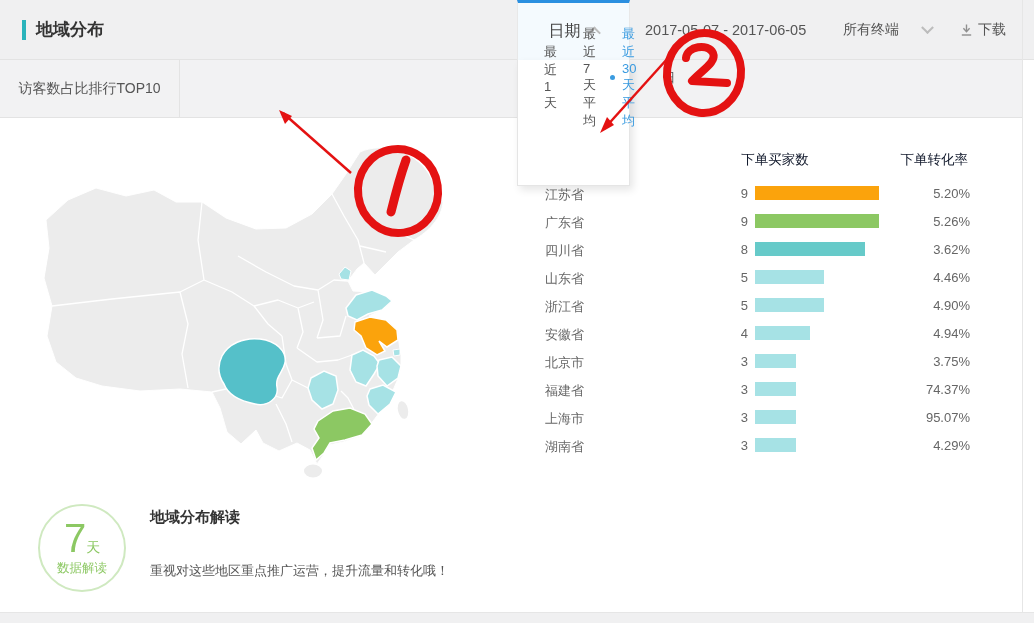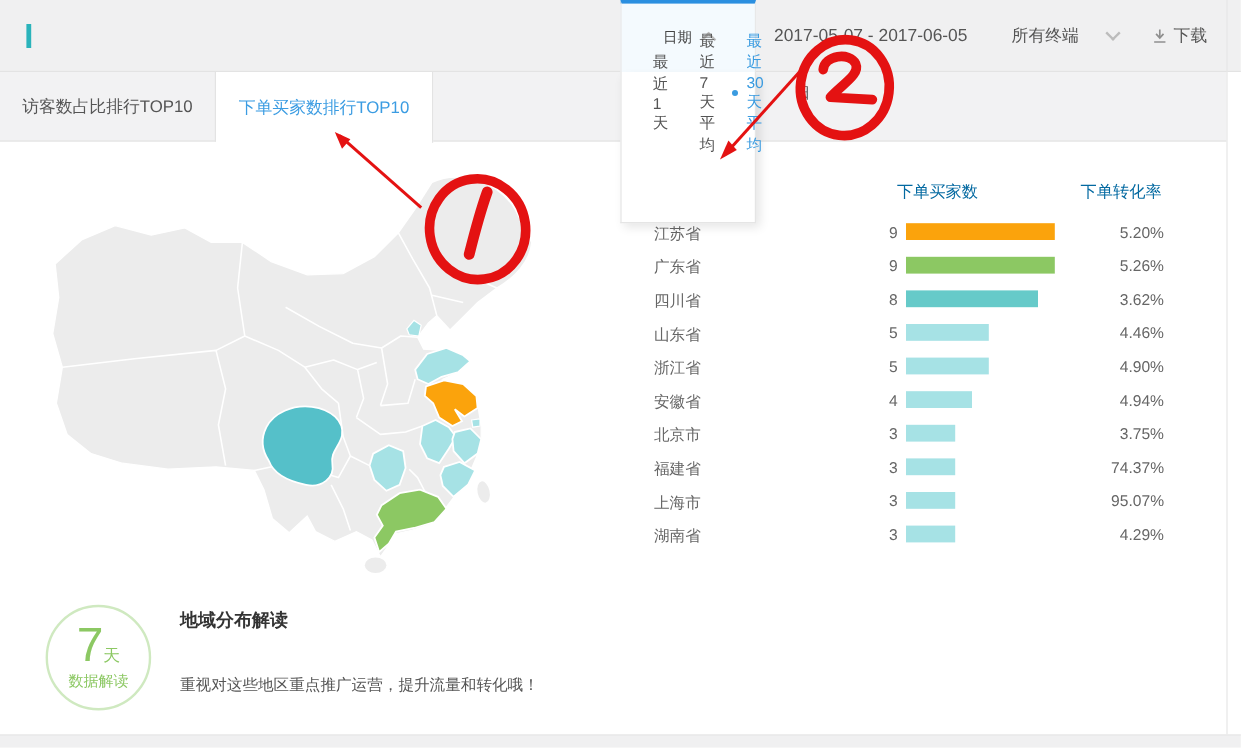--- a/index.html
+++ b/index.html
@@ -3,21 +3,21 @@
 <meta charset="utf-8">
 <style>
   html,body{margin:0;padding:0;background:#fff;}
   body{width:1034px;height:623px;overflow:hidden;font-family:"Liberation Sans","DejaVu Sans",sans-serif;}
   .page{position:relative;width:1034px;height:623px;background:#fff;}
 
   
   .topbar{position:absolute;left:0;top:0;width:1034px;height:60px;background:#f0f0f1;border-bottom:1px solid #e3e3e3;box-sizing:border-box;}
   .accent-bar{position:absolute;left:22px;top:20px;width:4px;height:20px;background:#2ab3bb;}
   .page-title{position:absolute;left:36px;top:0;height:60px;line-height:60px;font-size:17px;font-weight:bold;color:#333;}
-  .date-btn{position:absolute;left:517px;top:0;width:113px;height:60px;background:#f4fafe;border-top:3px solid #2a8fe0;border-left:1px solid #e8e8e8;border-right:1px solid #e8e8e8;box-sizing:border-box;display:flex;align-items:center;justify-content:center;gap:9px;font-size:12px;color:#444;cursor:pointer;}
+  .date-btn{position:absolute;left:517px;top:0;width:113px;height:60px;background:#f4fafe;border-top:3px solid #2a8fe0;border-left:1px solid #e8e8e8;border-right:1px solid #e8e8e8;box-sizing:border-box;display:flex;align-items:center;justify-content:center;gap:9px;font-size:16px;color:#444;cursor:pointer;}
   .chev{display:inline-block;width:7px;height:7px;border-left:2px solid #bcbcbc;border-top:2px solid #bcbcbc;}
   .chev.up{transform:rotate(45deg) translate(1px,1px);}
   .chev.down{transform:rotate(-135deg) translate(2px,2px);}
   .date-range{position:absolute;left:645px;top:0;height:60px;line-height:60px;font-size:14.5px;color:#555;}
   .terminal{position:absolute;left:843px;top:0;height:60px;display:flex;align-items:center;gap:24px;font-size:14px;color:#555;cursor:pointer;}
   .download{position:absolute;left:960px;top:0;height:60px;display:flex;align-items:center;gap:5px;font-size:14px;color:#555;cursor:pointer;}
 
   
   .tabs-row{position:absolute;left:0;top:60px;width:1022px;height:58px;background:#f2f2f3;border-bottom:1px solid #e3e3e3;box-sizing:border-box;padding-left:40px;}
   .tab{position:absolute;top:0;height:58px;width:180px;display:flex;align-items:center;justify-content:center;font-size:14px;cursor:pointer;box-sizing:border-box;}
@@ -25,21 +25,21 @@
   .tab.active{left:180px;width:181px;height:59px;background:#fff;color:#3b9ce2;border-right:1px solid #e3e3e3;z-index:2;}
 
   .right-border{position:absolute;left:1022px;top:0;width:1px;height:612px;background:#e6e6e6;}
   .bottom-band{position:absolute;left:0;top:612px;width:1034px;height:11px;background:#f0f0f1;border-top:1px solid #e6e6e6;box-sizing:border-box;}
 
   
   .map-svg{position:absolute;left:30px;top:140px;}
 
   
   .ranking{position:absolute;left:540px;top:145px;width:470px;height:330px;}
-  .rank-header span{position:absolute;top:6px;font-size:13.5px;color:#0369a1;text-align:right;}
+  .rank-header span{position:absolute;top:6px;font-size:13.5px;color:#0f172a;}
   .h-buyers{left:195px;width:80px;text-align:center;}
   .h-conv{left:358px;width:70px;text-align:right;}
   .rank-rows{position:absolute;left:0;top:34px;right:0;}
   .rank-row{position:relative;height:28px;}
   .rank-row .prov{position:absolute;left:5px;top:7px;font-size:13px;color:#666;}
   .rank-row .val{position:absolute;left:168px;top:7px;width:40px;text-align:right;font-size:13px;color:#666;}
   .rank-row .bar{position:absolute;left:215px;top:7px;height:14px;}
   .rank-row .pct{position:absolute;left:378px;top:7px;width:52px;text-align:right;font-size:13px;color:#666;}
 
   
@@ -62,20 +62,21 @@
 
   .annotations{position:absolute;left:0;top:0;z-index:40;pointer-events:none;}
 </style>
 </head>
 <body>
 
 <div class="page">
 
   <div class="topbar">
     <span class="accent-bar"></span>
+    <span class="page-title">地域分布</span>
     <div class="date-btn">
       <span>日期</span>
       <span class="chev up"></span>
     </div>
     <span class="date-range">2017-05-07 - 2017-06-05</span>
     <div class="terminal">
       <span>所有终端</span>
       <span class="chev down"></span>
     </div>
     <div class="download">
@@ -83,21 +84,20 @@
         <path d="M6.5,1.5 L6.5,8" stroke="#8f8f8f" stroke-width="1.4" fill="none"></path>
         <path d="M3.4,5.2 L6.5,8.6 L9.6,5.2" stroke="#8f8f8f" stroke-width="1.4" fill="none"></path>
         <path d="M1.8,12 L11.2,12" stroke="#8f8f8f" stroke-width="1.4"></path>
       </svg>
       <span>下载</span>
     </div>
   </div>
 
   <div class="tabs-row">
     <div class="tab inactive">访客数占比排行TOP10</div>
-    <div class="tab active">下单买家数排行TOP10</div>
   </div>
 
   <div class="right-border"></div>
   <div class="bottom-band"></div>
 
   <svg class="map-svg" width="500" height="340" viewBox="0 0 500 340">
     <path stroke="#ffffff" stroke-width="1" d="M330,12 C352,2 384,10 399,34 L413,62 C412,78 398,92 384,100 L368,112 L356,124 L345,135 L334,123 L327,129 L318,141 L323,151 L340,152 L356,156 L363,161 L352,170 L339,176 L356,180 L368,190 L369,203 L371,215 L371,228 L367,241 L361,255 L350,272 L340,285 L329,297 L313,302 L299,305 L294,314 L287,324 L280,310 L267,303 L249,311 L233,303 L226,290 L211,304 L197,292 L190,268 L182,252 L150,249 L110,251 L72,246 L46,238 L26,222 L17,196 L22,166 L14,138 L19,108 L16,80 L38,60 L66,48 L96,56 L124,50 L146,62 L172,62 L196,78 L226,89 L256,88 L282,74 L302,54 L316,34 Z" fill="#ececec"></path>
     <path fill="none" stroke="#ffffff" stroke-width="1.3" stroke-linejoin="round" d="M22,166 L82,159 L150,152 L174,140 L168,100 L172,62 M150,152 L158,184 L152,214 L158,248 M174,140 L202,152 L224,166 L238,184 L252,196 M224,166 L248,160 L268,168 L284,162 M208,116 L236,132 L264,146 L288,150 L304,140 L318,141 M302,54 L314,76 L328,100 L334,123 M338,84 L366,92 L384,100 M330,106 L356,112 M288,150 L293,180 L287,198 M268,168 L273,192 L267,208 M287,198 L310,196 L316,176 M267,208 L287,222 L308,220 L322,215 M252,196 L256,224 L262,240 M262,240 L278,248 M232,252 L252,258 L262,240 M246,264 L256,284 L262,302 M182,252 L210,246 L232,252 M311,251 L318,258 L330,281"></path>
     <path stroke="#ffffff" stroke-width="1.5" d="M192,216 C198,204 214,197 230,199 C246,201 257,211 255,223 C253,232 245,237 247,247 C249,258 238,267 225,264 C210,261 198,255 194,244 C188,235 187,226 192,216 Z" fill="#55c0c9"></path>
     <path stroke="#ffffff" stroke-width="1.5" d="M316,168 L326,155 L342,150 L356,156 L362,161 L352,170 L338,174 L327,180 L318,176 Z" fill="#a6e2e5"></path>

